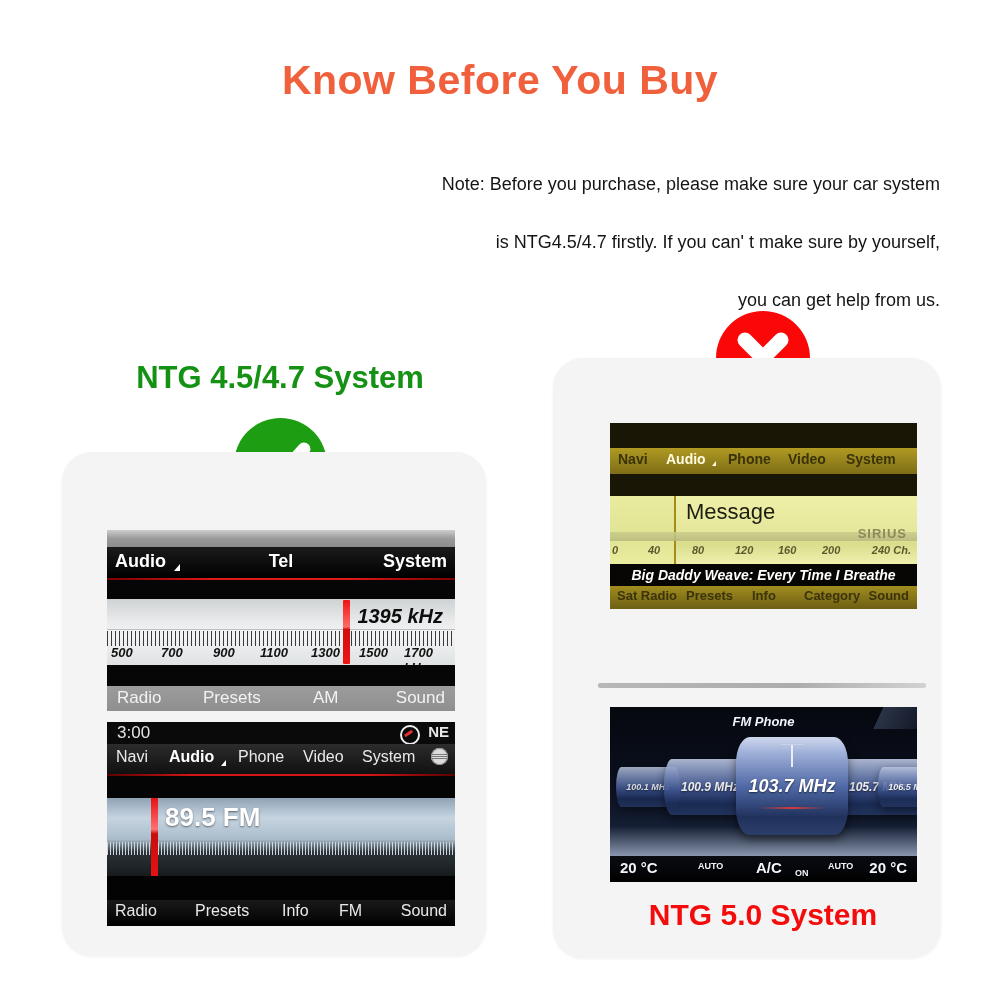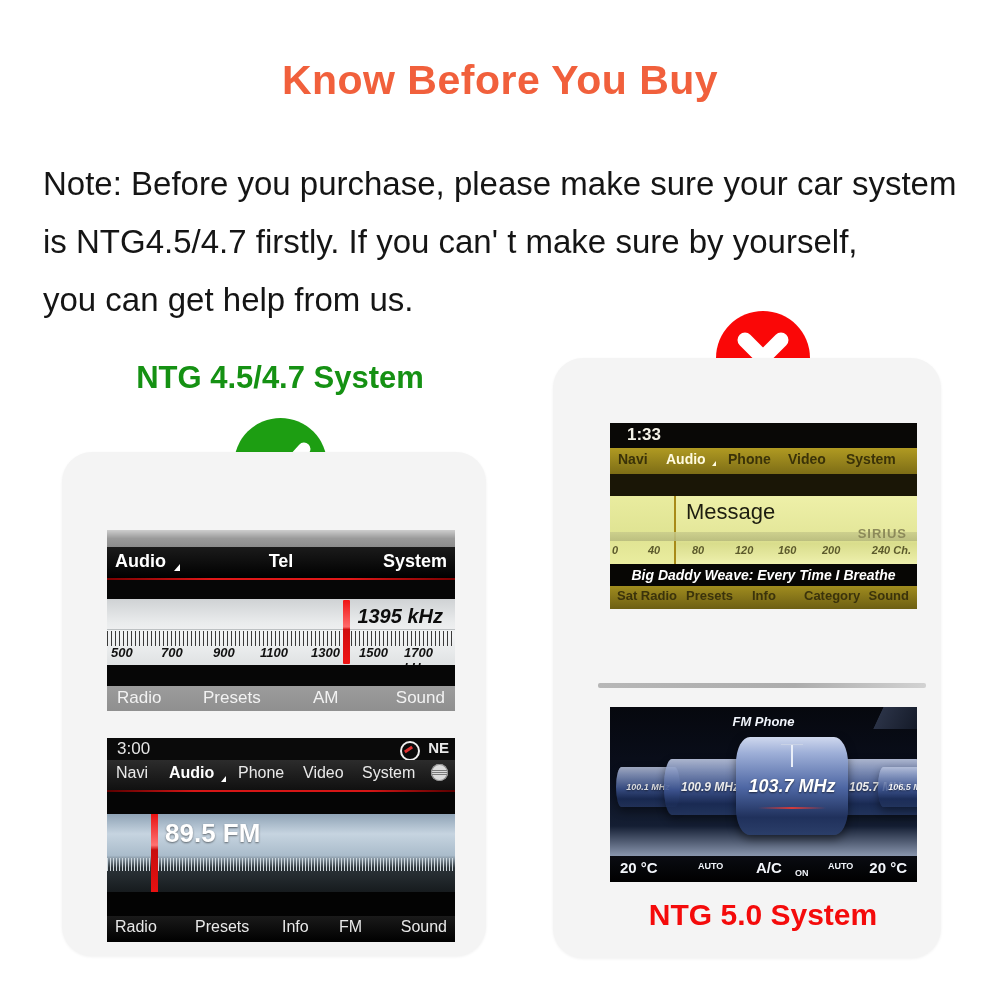--- a/index.html
+++ b/index.html
@@ -14,23 +14,23 @@
 
   
   .title{
     position:absolute;left:0;top:57px;width:1000px;
     text-align:center;
     font-size:41px;font-weight:bold;
     color:#f1603c;
     letter-spacing:.5px;
   }
   .note{
-    position:absolute;left:43px;top:155px;width:880px;
-    text-align:left;
-    font-size:33px;
+    position:absolute;left:60px;top:155px;width:880px;
+    text-align:right;
+    font-size:18px;
     color:#151515;
     line-height:58px;
   }
   .note .ln{display:block;white-space:nowrap;}
 
   
   .lbl-green{
     position:absolute;left:80px;top:360px;width:400px;
     text-align:center;
     font-size:31px;font-weight:bold;color:#159113;
@@ -129,21 +129,21 @@
   }
   .am-bottom{
     position:absolute;left:0;top:156px;width:100%;height:25px;
     background:linear-gradient(to bottom,#9c9c9c,#8f8f8f);
   }
   .am-bottom span{
     position:absolute;top:2px;color:#f2f2f2;font-size:17px;
   }
 
   
-  #scr-fm{left:107px;top:738px;width:348px;height:204px;background:#000;text-align:center;}
+  #scr-fm{left:107px;top:722px;width:348px;height:204px;background:#000;text-align:center;}
   .fm-status{
     position:absolute;left:0;top:0;width:100%;height:22px;background:#0a0a0a;
   }
   .fm-status .clock{position:absolute;left:10px;top:1px;color:#e4e4e4;font-size:17px;}
   .fm-status .ne{position:absolute;right:6px;top:1px;color:#e8e8e8;font-size:15px;font-weight:bold;}
   .fm-compass{
     position:absolute;right:35px;top:3px;width:16px;height:16px;
     border:2px solid #efefef;border-radius:50%;
   }
   .fm-compass:after{
@@ -391,23 +391,20 @@
       <span style="left:88px">Presets</span>
       <span style="left:175px">Info</span>
       <span style="left:232px">FM</span>
       <span style="right:8px">Sound</span>
     </div>
   </div>
 
   <div class="card" id="card-right"></div>
 
   <div class="screen" id="scr-ntg40">
-    <div class="n40-top">
-      <span class="clock">1:33</span>
-    </div>
     <div class="n40-menu">
       <span style="left:8px">Navi</span>
       <span class="sel" style="left:56px">Audio</span>
       <span style="left:118px">Phone</span>
       <span style="left:178px">Video</span>
       <span style="left:236px">System</span>
     </div>
 
     <div class="n40-body">
       <div class="n40-bodyleft"></div>

